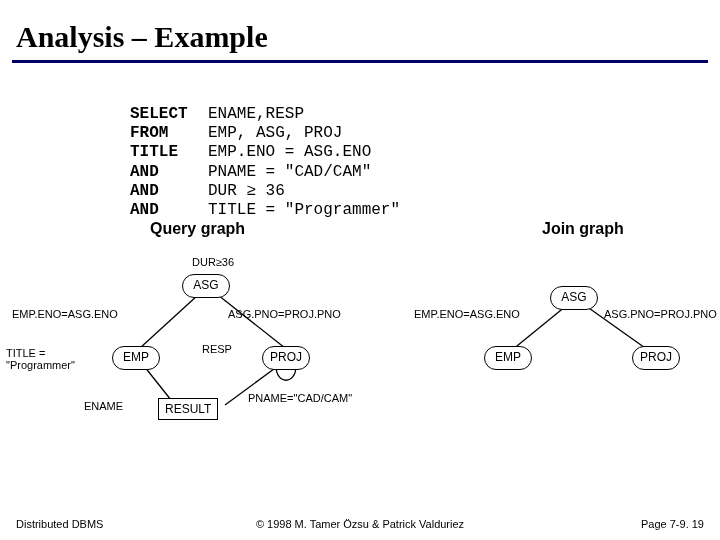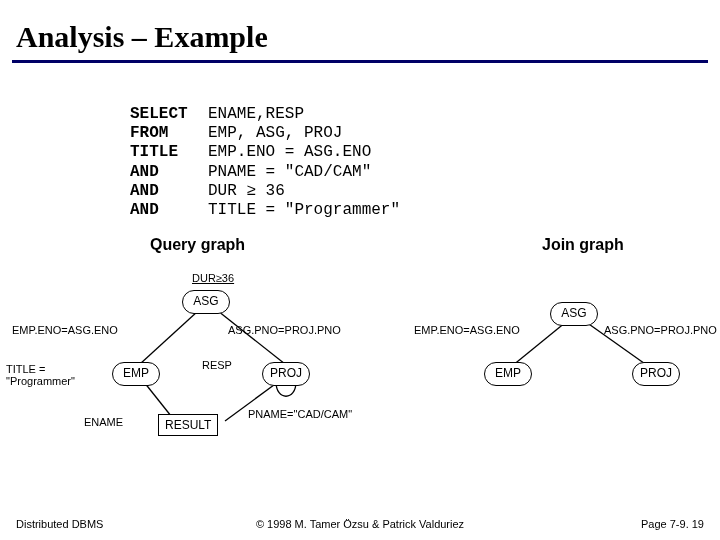--- a/index.html
+++ b/index.html
@@ -19,21 +19,21 @@
     margin: 0 12px;
   }
   .sql {
     font-family: "Courier New", monospace;
     font-size: 16px;
     padding: 14px 0 0 130px;
     line-height: 1.2;
     margin-top: 28px;
   }
   .sql .kw { font-weight: bold; display: inline-block; width: 78px; }
-  .labels { position: relative; height: 30px; margin-top: 16px; }
+  .labels { position: relative; height: 30px; }
   .qg { position: absolute; left: 150px; font-weight: bold; font-family: Arial, sans-serif; font-size: 16px; }
   .jg { position: absolute; left: 542px; font-weight: bold; font-family: Arial, sans-serif; font-size: 16px; }
 
   .diagrams { position: relative; height: 185px; }
   .node {
     position: absolute;
     min-width: 48px; height: 24px;
     border: 1.5px solid #000;
     border-radius: 12px;
     background: #fff;
@@ -100,21 +100,21 @@
     <line x1="218" y1="45" x2="285" y2="98" stroke="#000" stroke-width="1.3"></line>
     <line x1="144" y1="116" x2="175" y2="155" stroke="#000" stroke-width="1.3"></line>
     <line x1="278" y1="116" x2="225" y2="155" stroke="#000" stroke-width="1.3"></line>
 
     <path d="M 296 116 C 296 135, 276 135, 276 116" fill="none" stroke="#000" stroke-width="1.3"></path>
 
     <line x1="566" y1="56" x2="512" y2="100" stroke="#000" stroke-width="1.3"></line>
     <line x1="586" y1="56" x2="648" y2="100" stroke="#000" stroke-width="1.3"></line>
   </svg>
 
-  <div class="txt" style="left:192px; top:6px;text-decoration:underline;">DUR≥36</div>
+  <div class="txt" style="left:192px; top:6px;">DUR≥36</div>
   <div class="node" style="left:182px; top:24px;">ASG</div>
   <div class="txt" style="left:12px; top:58px;">EMP.ENO=ASG.ENO</div>
   <div class="txt" style="left:228px; top:58px;">ASG.PNO=PROJ.PNO</div>
   <div class="txt" style="left:6px; top:97px; white-space:pre;">TITLE =
 "Programmer"</div>
   <div class="node" style="left:112px; top:96px;">EMP</div>
   <div class="txt" style="left:202px; top:93px;">RESP</div>
   <div class="node" style="left:262px; top:96px;">PROJ</div>
   <div class="txt" style="left:84px; top:142px;margin-top:8px;">ENAME</div>
   <div class="rect" style="left:158px; top:148px;">RESULT</div>

